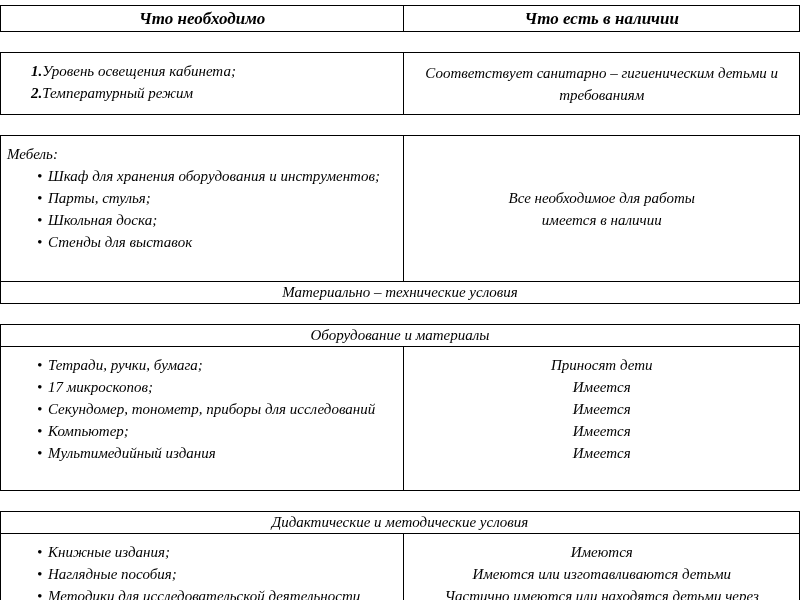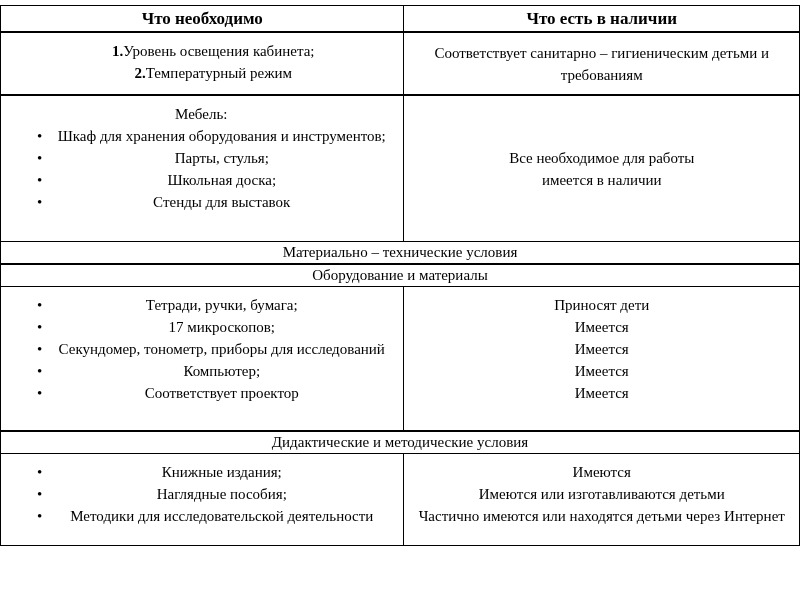--- a/index.html
+++ b/index.html
@@ -9,23 +9,24 @@
     background: #ffffff;
     color: #000000;
     font-family: "Liberation Serif", "DejaVu Serif", serif;
     overflow: hidden;
   }
   .page { padding-top: 5px; }
   table.block {
     border-collapse: collapse;
     width: 100%;
     table-layout: fixed;
-    margin-bottom: 0;
+    margin-bottom: 20px;
+    font-style: italic;
   }
-  td, th { border: 1px solid #000; padding: 0; text-align: center; }
+  td, th { border: 1px solid #000; padding: 0; }
   col.c1 { width: 50.5%; }
   col.c2 { width: 49.5%; }
 
   th.colhead {
     font-size: 17px;
     font-weight: bold;
     text-align: center;
     vertical-align: middle;
     height: 26px;
   }
@@ -137,21 +138,21 @@
         <tr>
       <td class="sec-title" colspan="2">Оборудование и материалы</td>
     </tr>
     <tr>
       <td class="cell h-s3">
         <div class="bullets">
           <div class="li">Тетради, ручки, бумага;</div>
           <div class="li">17 микроскопов;</div>
           <div class="li">Секундомер, тонометр, приборы для исследований</div>
           <div class="li">Компьютер;</div>
-          <div class="li">Соответствует проектор</div>
+          <div class="li">Мультимедийный издания</div>
         </div>
       </td>
       <td class="cell cell-right h-s3">
         <div>Приносят дети</div>
         <div>Имеется</div>
         <div>Имеется</div>
         <div>Имеется</div>
         <div>Имеется</div>
       </td>
     </tr>

